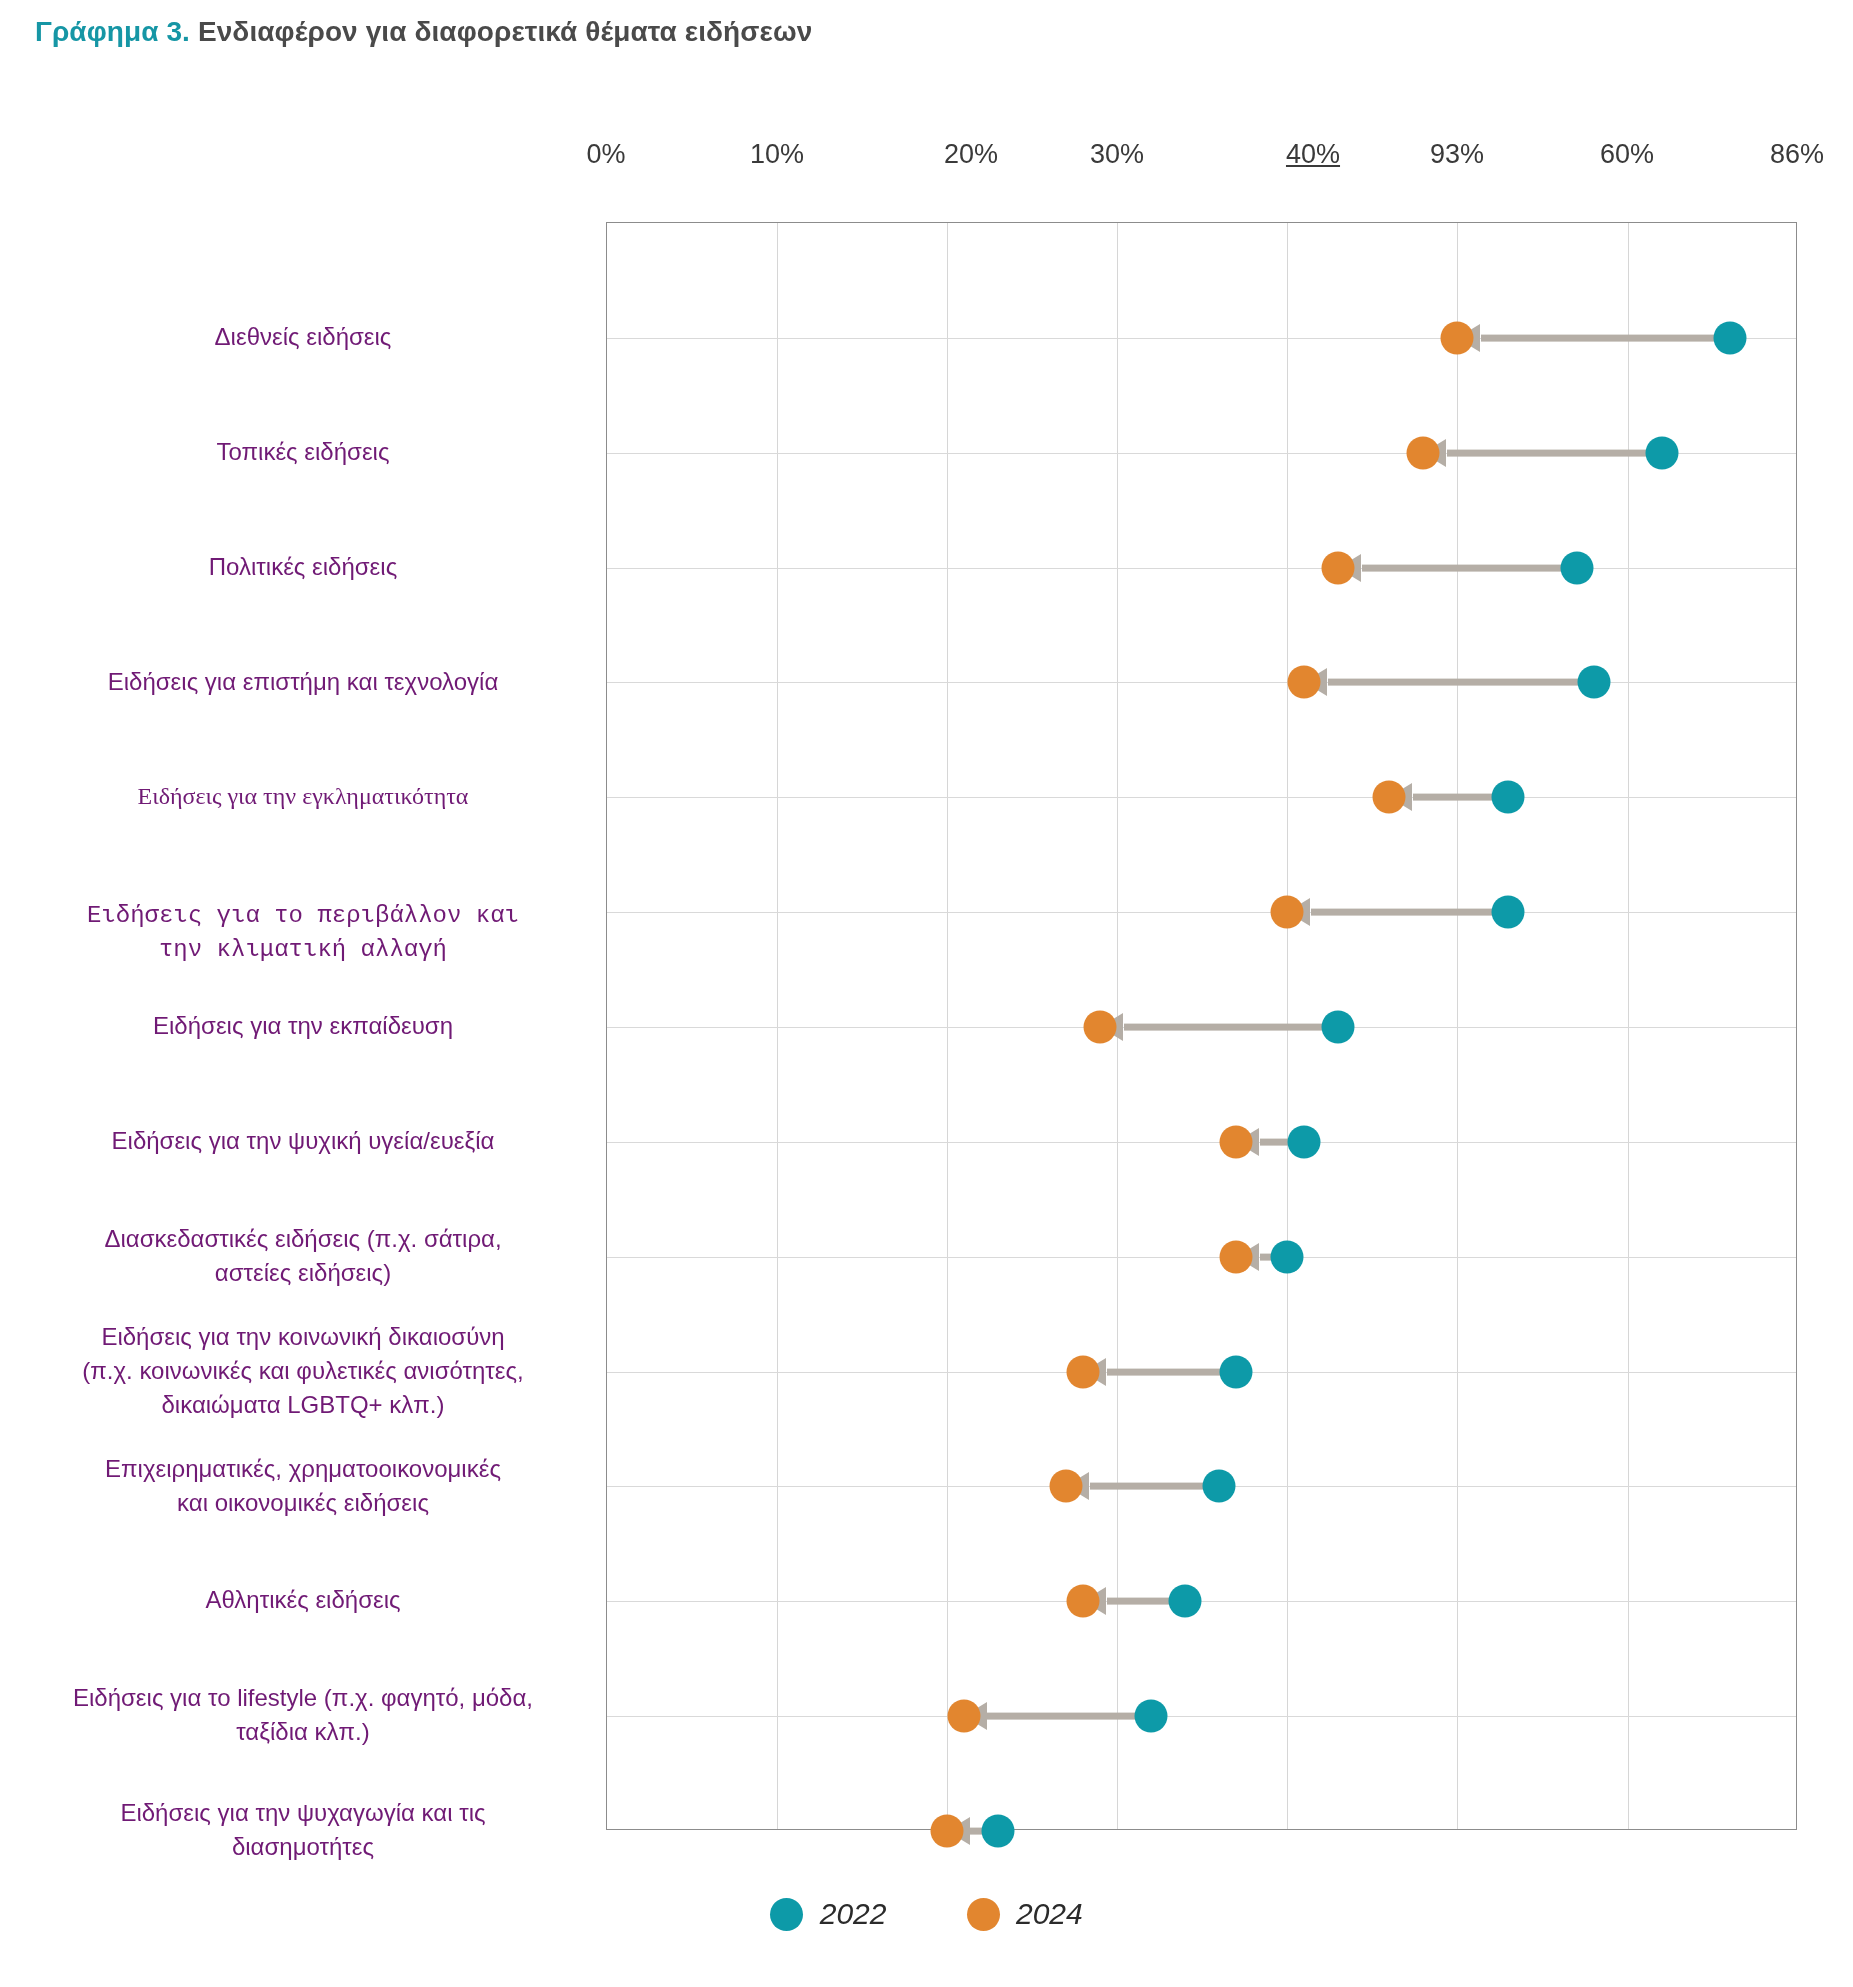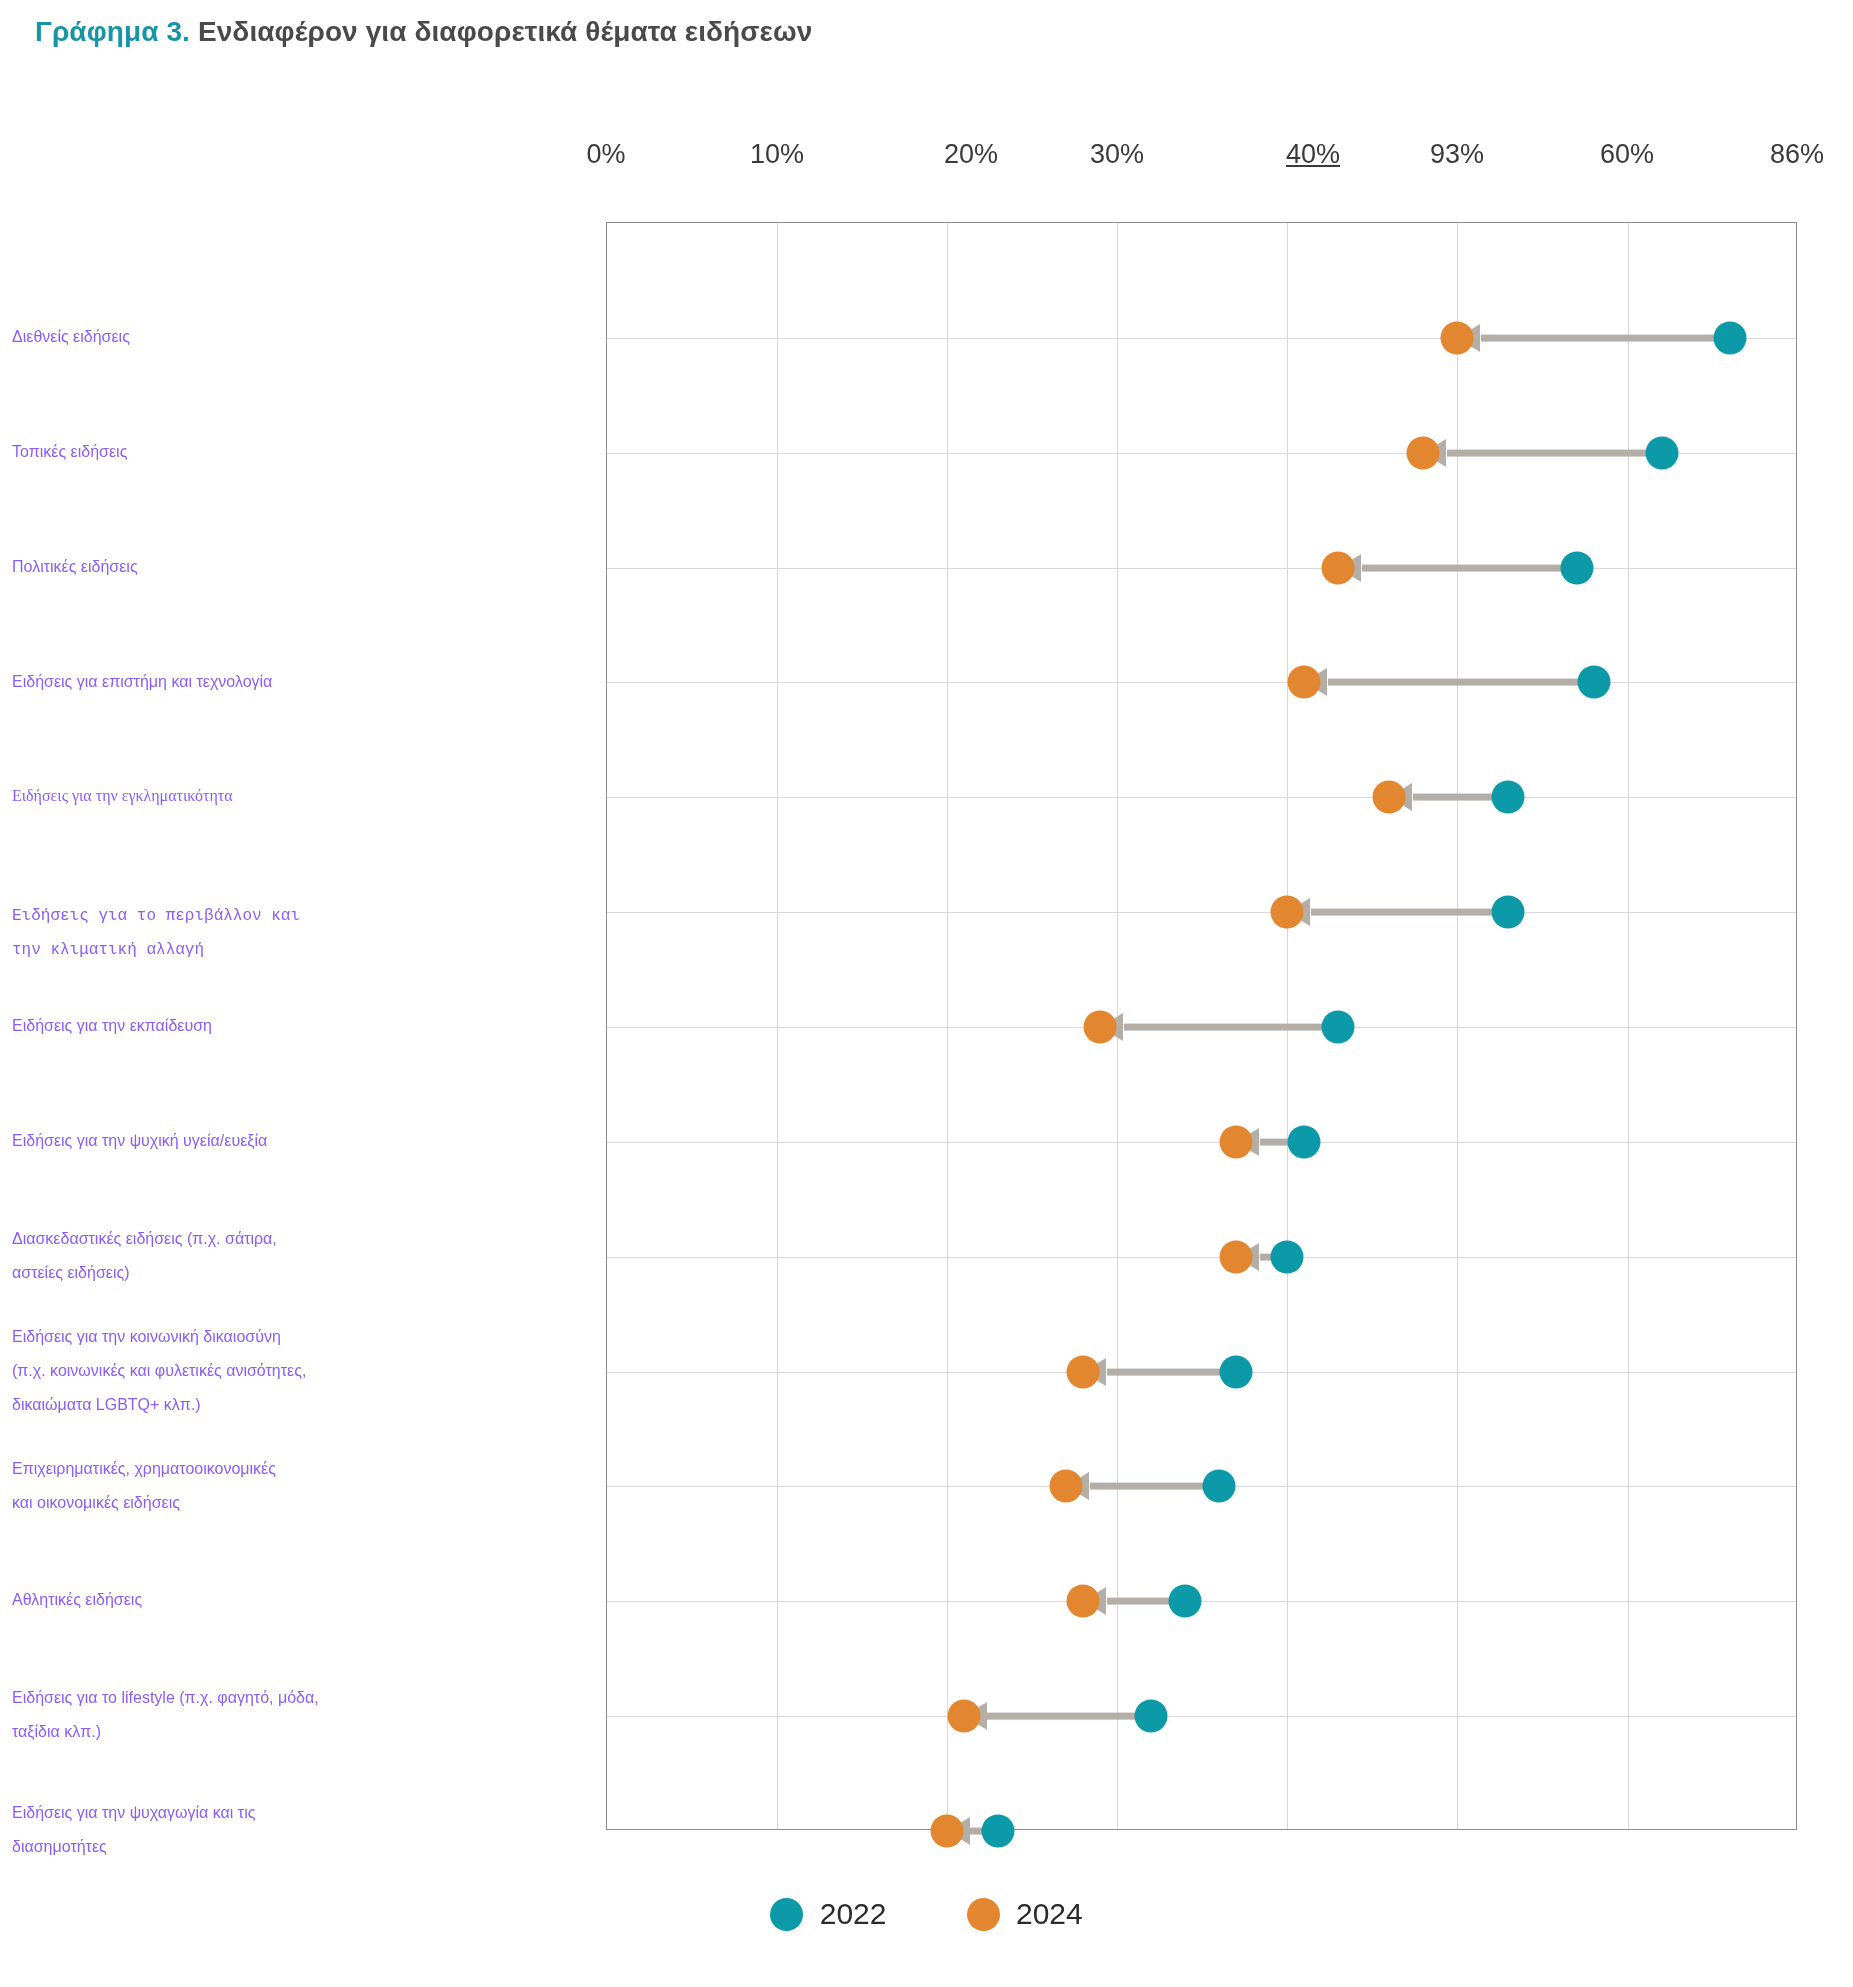--- a/index.html
+++ b/index.html
@@ -61,24 +61,24 @@
     transform: translateX(-50%);
     font-size: 27px;
     color: #3a3a3a;
     white-space: nowrap;
   }
 
   
   .cat-label {
     position: absolute;
     right: 1259px; 
-    text-align: left;
-    font-size: 16px;
+    text-align: center;
+    font-size: 24px;
     line-height: 34px;
-    color: #8b5cf6;
+    color: #701a75;
     white-space: pre-line;
     transform: translateY(-50%);
     width: 582px;
   }
 
   
   .arrow-line {
     position: absolute;
     height: 6.8px;
     background: #b5aea6;
@@ -103,20 +103,21 @@
   
   #legend {
     position: absolute;
     left: 0;
     right: 0;
     top: 1897px;
     display: flex;
     justify-content: center;
     align-items: center;
     gap: 80px;
+    font-style: italic;
   }
   .legend-item {
     display: flex;
     align-items: center;
     gap: 16.5px;
   }
   .legend-swatch {
     width: 33px; height: 33px;
     border-radius: 50%;
     display: inline-block;

